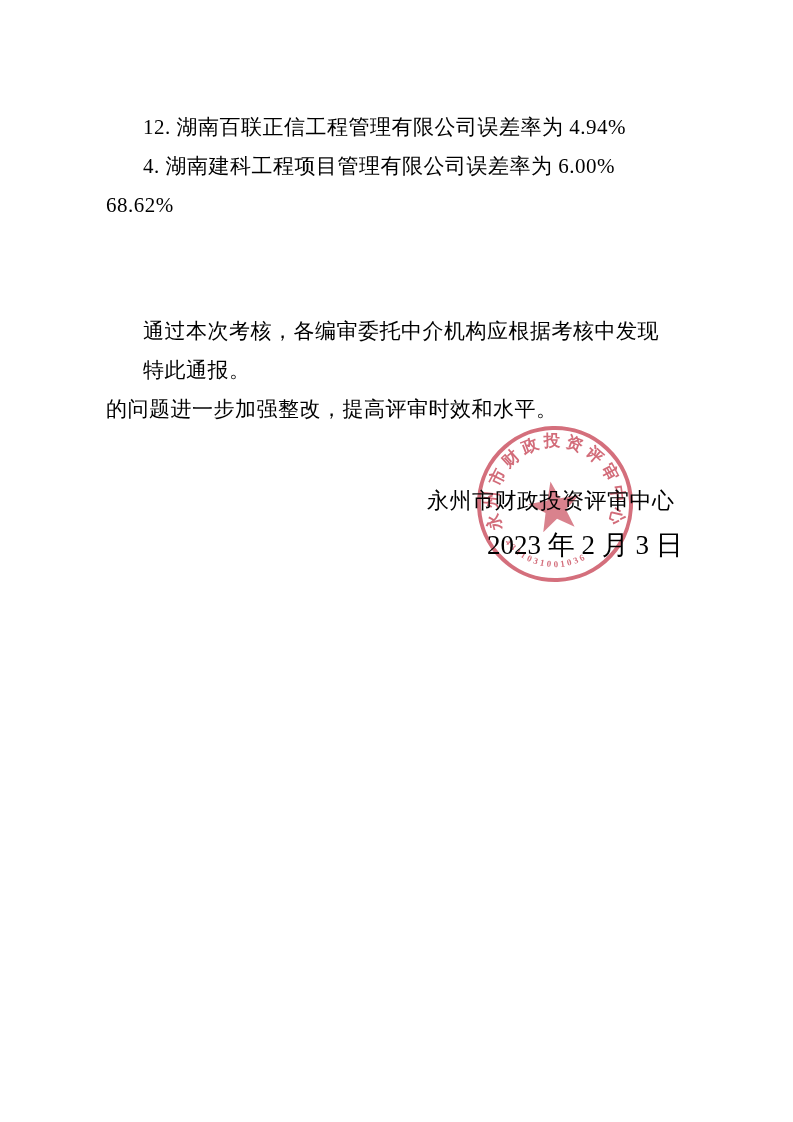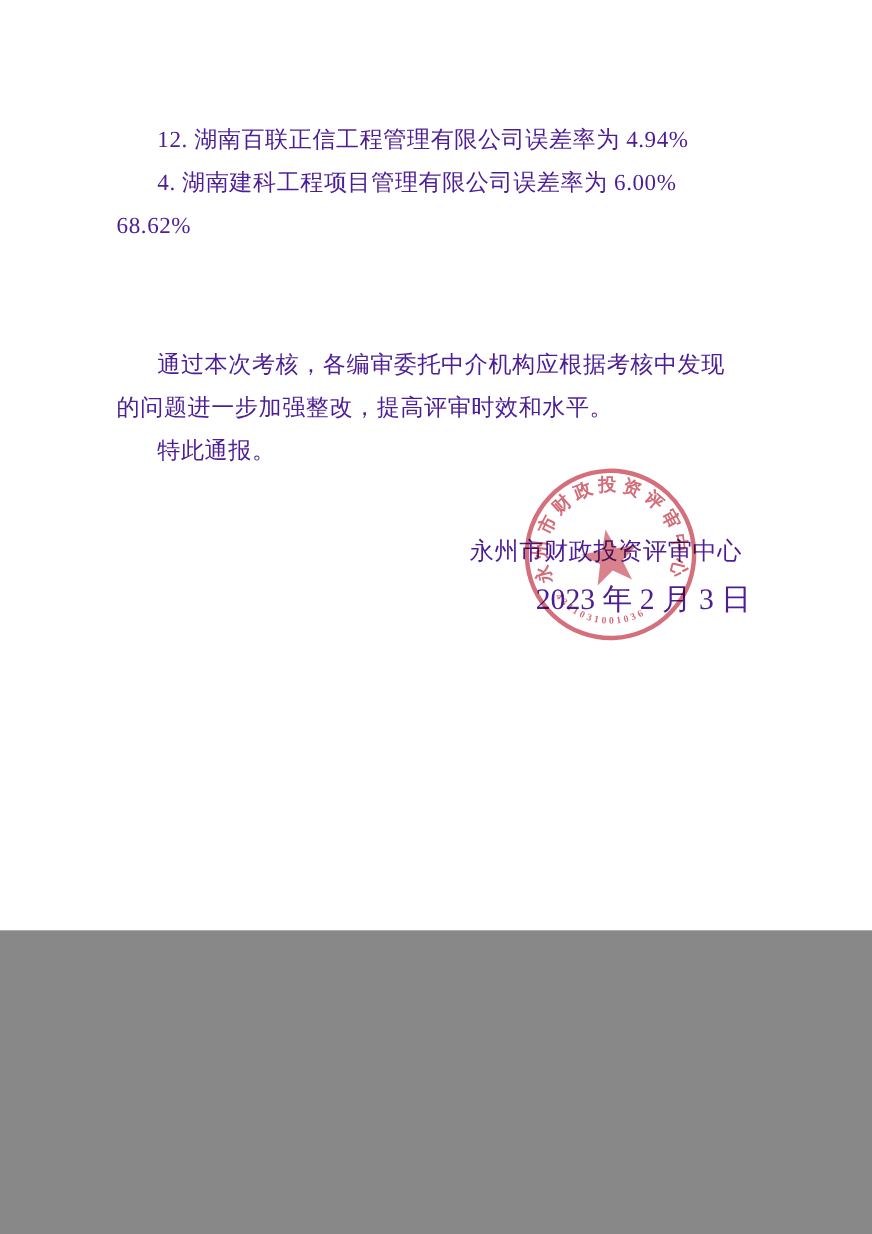--- a/index.html
+++ b/index.html
@@ -1,23 +1,23 @@
 <!DOCTYPE html>
 <html><head>
 <meta charset="utf-8">
 <style>
   html,body{margin:0;padding:0;background:#888;}
   .page{
     position:relative;
-    width:793px;height:846px;
+    width:793px;height:1122px;
     margin:0 auto;
     background:#ffffff;
     overflow:hidden;
     font-family:"Liberation Serif","DejaVu Serif",serif;
-    color:#4c1d95;
+    color:#000000;
   }
   .textblock{
     position:absolute;
     left:106px;
     width:568px;
     font-size:21px;
     line-height:39px;
     letter-spacing:0.5px;
     white-space:nowrap;
   }
@@ -61,22 +61,22 @@
 <div class="page">
 
   <div class="textblock list-block">
     <div class="line indent">12. 湖南百联正信工程管理有限公司误差率为 4.94%</div>
     <div class="line indent">4. 湖南建科工程项目管理有限公司误差率为 6.00%</div>
     <div class="line">68.62%</div>
   </div>
 
   <div class="textblock para-block">
     <div class="line indent">通过本次考核，各编审委托中介机构应根据考核中发现</div>
+    <div class="line indent">特此通报。</div>
     <div class="line">的问题进一步加强整改，提高评审时效和水平。</div>
-    <div class="line indent">特此通报。</div>
   </div>
 
   <div class="sig-name">永州市财政投资评审中心</div>
   <div class="sig-date">2023 年 2 月 3 日</div>
 
   <svg class="seal" viewBox="0 0 170 170" xmlns="http://www.w3.org/2000/svg">
     <defs>
       <path id="ringPath" d="M 32.4,109.5 A 58,58 0 1 1 137.6,109.5" fill="none"></path>
       <path id="numPath" d="M 30.4,116.5 A 63,63 0 0 0 139.6,116.5" fill="none"></path>
     </defs>

